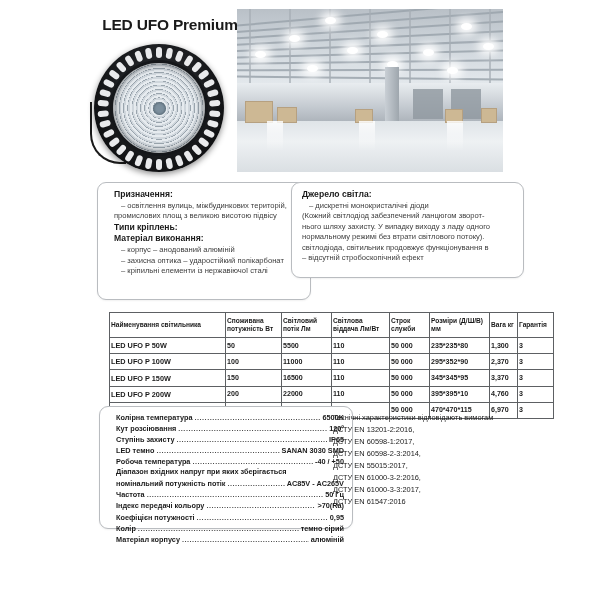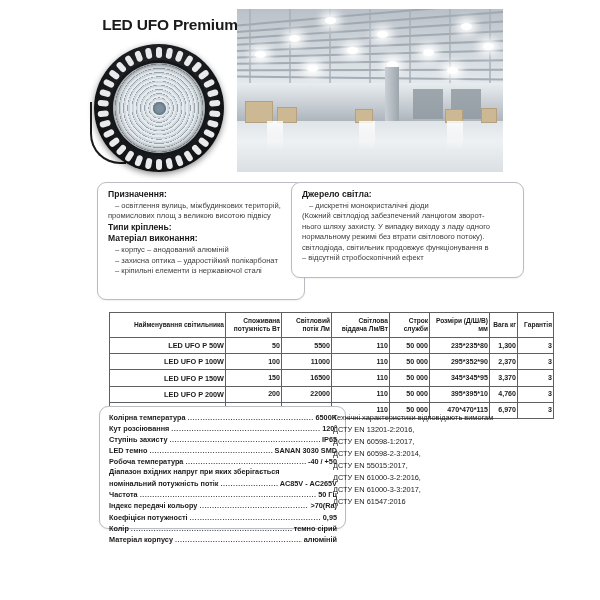--- a/index.html
+++ b/index.html
@@ -78,44 +78,44 @@
     background:linear-gradient(180deg,#dfe4e8 0%,#eef1f3 40%,#dadfe3 100%);
   }
   .ph-box{position:absolute;background:#cdb894;border:1px solid #b6a080;}
   .ph-refl{position:absolute;width:16px;height:30px;background:linear-gradient(180deg,rgba(255,255,255,.85),rgba(255,255,255,0));}
 
   
   .box{
     position:absolute;border:1px solid #b9bcc0;border-radius:9px;
     background:#fff;box-shadow:0 1px 2px rgba(0,0,0,.06);
   }
-  .box-left{left:97px;top:182px;width:188px;height:110px;padding:6px 8px 0 10px;}
+  .box-left{left:97px;top:182px;width:188px;height:110px;padding:6px 8px 0 16px;}
   .box-right{left:291px;top:182px;width:212px;height:88px;padding:6px 9px 0 10px;}
   .bx-h{font-size:8.6px;font-weight:bold;color:#1a1a1a;margin:0 0 1px 0;line-height:1.25;}
   .bx-l{font-size:7.6px;color:#3c3c3c;line-height:1.38;margin:0 0 0 0;}
   .bx-ind{padding-left:7px;}
 
   
   .tbl-wrap{position:absolute;left:109px;top:312px;width:384px;}
   table{border-collapse:collapse;width:384px;table-layout:fixed;}
-  th,td{border:1px solid #5d6063;text-align:right;color:#1a1a1a;margin-top:47px;}
+  th,td{border:1px solid #5d6063;text-align:left;color:#1a1a1a;margin-top:47px;}
   th{
     font-size:6.6px;font-weight:bold;line-height:1.22;padding:4px 1px;
     background:#fff;
   }
   td{font-size:7.1px;font-weight:bold;padding:3.1px 1px;background:#fff;}
   td.nm{font-size:7.3px;}
   .c0{width:116px}.c1{width:56px}.c2{width:50px}.c3{width:58px}
   .c4{width:40px}.c5{width:60px}.c6{width:28px}.c7{width:36px}
 
   
   .spec{
     position:absolute;left:99px;top:406px;width:228px;height:116px;
     border:1px solid #b9bcc0;border-radius:9px;background:#fff;
-    padding:5px 8px 0 9px;box-shadow:0 1px 2px rgba(0,0,0,.06);
+    padding:5px 8px 0 16px;box-shadow:0 1px 2px rgba(0,0,0,.06);
   }
   .sp-row{display:flex;align-items:flex-end;font-size:7.3px;font-weight:bold;line-height:1.52;color:#1a1a1a;}
   .sp-k{white-space:nowrap;}
   .sp-dots{flex:1;overflow:hidden;white-space:nowrap;letter-spacing:.5px;color:#4a4a4a;margin:0 2px;}
   .sp-v{white-space:nowrap;text-align:right;}
   .sp-wrap{font-size:7.3px;font-weight:bold;line-height:1.5;color:#1a1a1a;}
 
   
   .std{position:absolute;left:333px;top:412px;width:180px;}
   .std-t{font-size:7.4px;color:#1a1a1a;line-height:1.62;}

